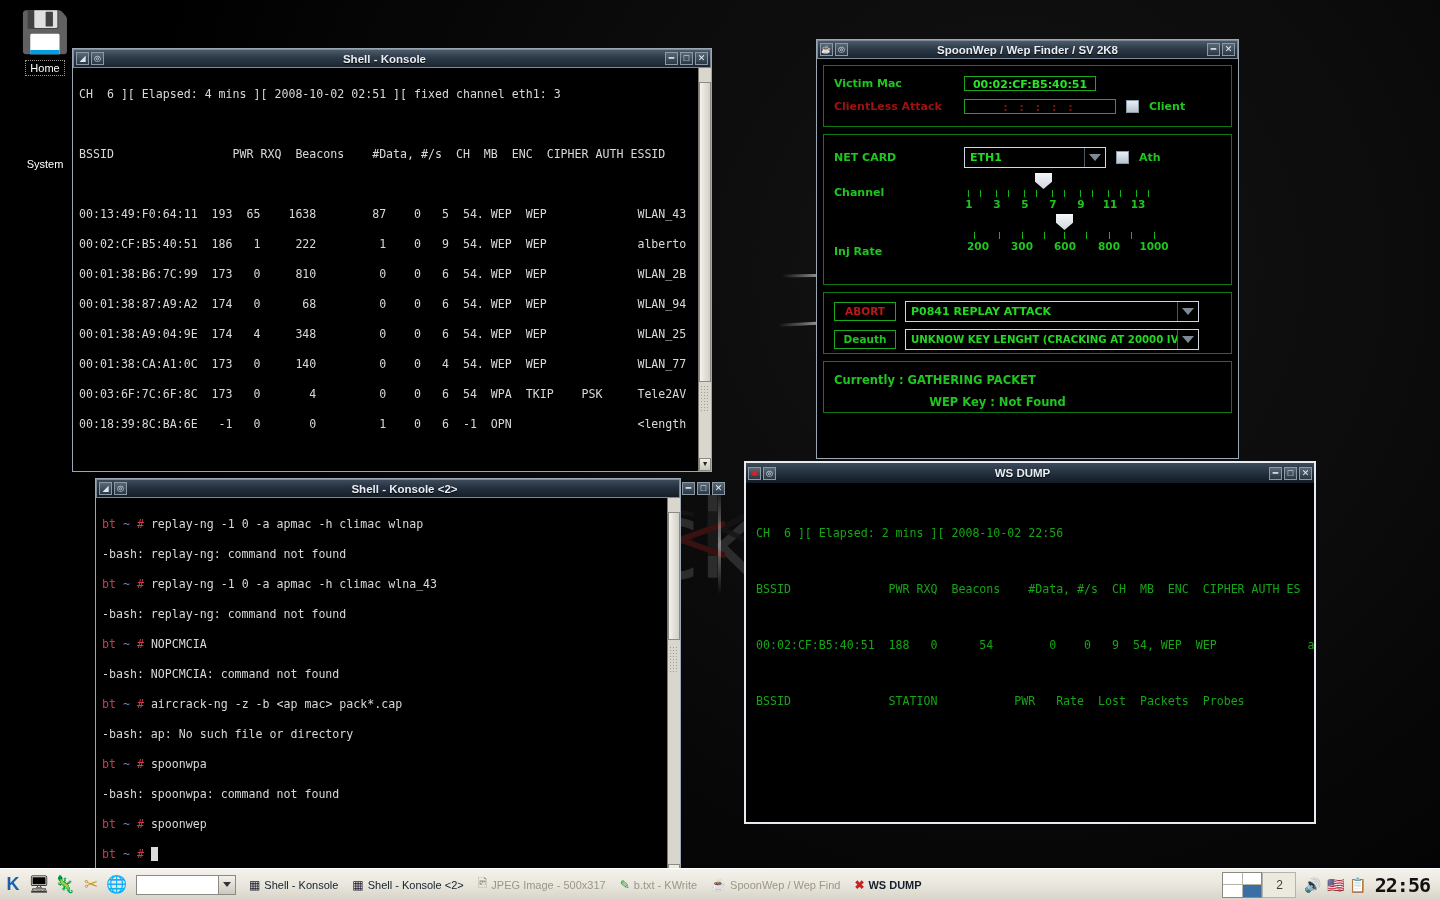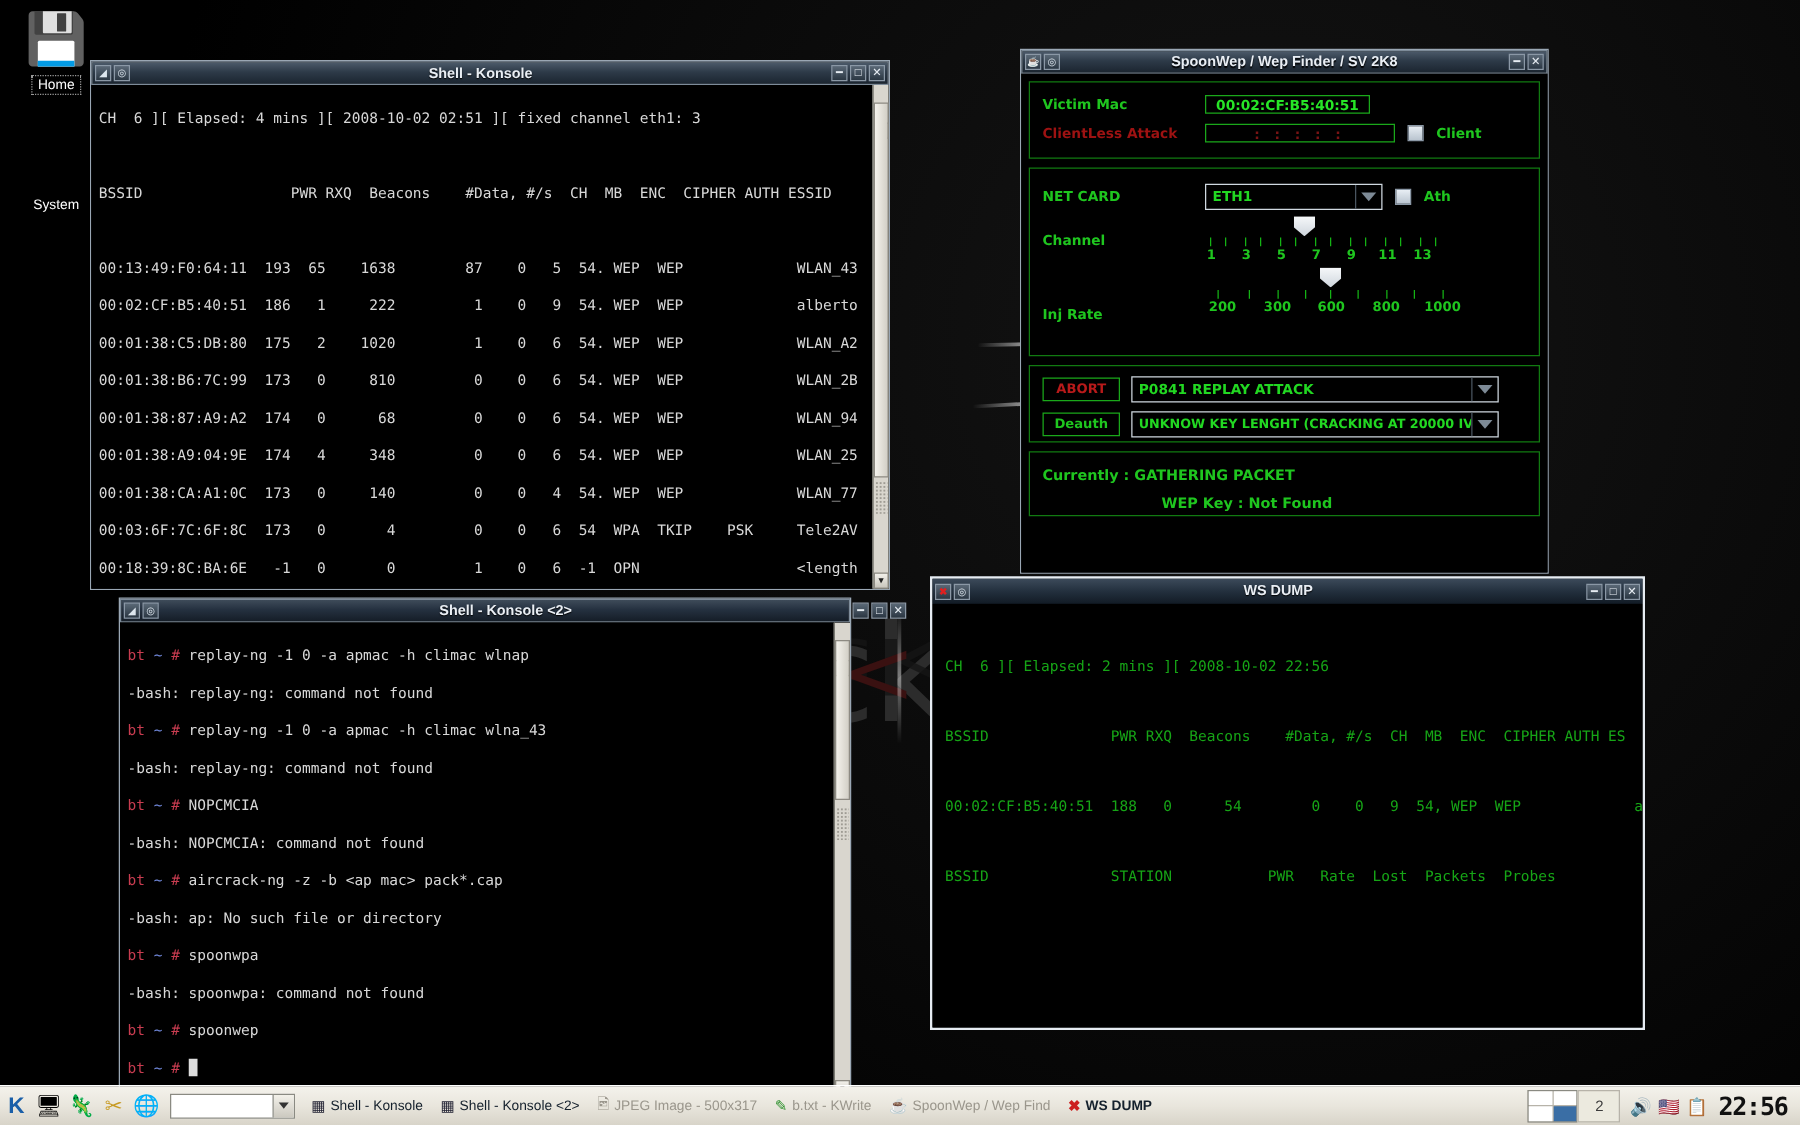--- a/index.html
+++ b/index.html
@@ -245,21 +245,20 @@
       <div class="tb-btn">✕</div>
     </div>
   </div>
   <div class="kbody" style="height:calc(100% - 19px);">
 <div>CH  6 ][ Elapsed: 4 mins ][ 2008-10-02 02:51 ][ fixed channel eth1: 3</div>
 <div>&nbsp;</div>
 <div>BSSID                 PWR RXQ  Beacons    #Data, #/s  CH  MB  ENC  CIPHER AUTH ESSID</div>
 <div>&nbsp;</div>
 <div>00:13:49:F0:64:11  193  65    1638        87    0   5  54. WEP  WEP             WLAN_43</div>
 <div>00:02:CF:B5:40:51  186   1     222         1    0   9  54. WEP  WEP             alberto</div>
-<div>00:01:38:C5:DB:80  175   2    1020         1    0   6  54. WEP  WEP             WLAN_A2</div>
 <div>00:01:38:B6:7C:99  173   0     810         0    0   6  54. WEP  WEP             WLAN_2B</div>
 <div>00:01:38:87:A9:A2  174   0      68         0    0   6  54. WEP  WEP             WLAN_94</div>
 <div>00:01:38:A9:04:9E  174   4     348         0    0   6  54. WEP  WEP             WLAN_25</div>
 <div>00:01:38:CA:A1:0C  173   0     140         0    0   4  54. WEP  WEP             WLAN_77</div>
 <div>00:03:6F:7C:6F:8C  173   0       4         0    0   6  54  WPA  TKIP    PSK     Tele2AV</div>
 <div>00:18:39:8C:BA:6E   -1   0       0         1    0   6  -1  OPN                  &lt;length</div>
 
 
 
 

